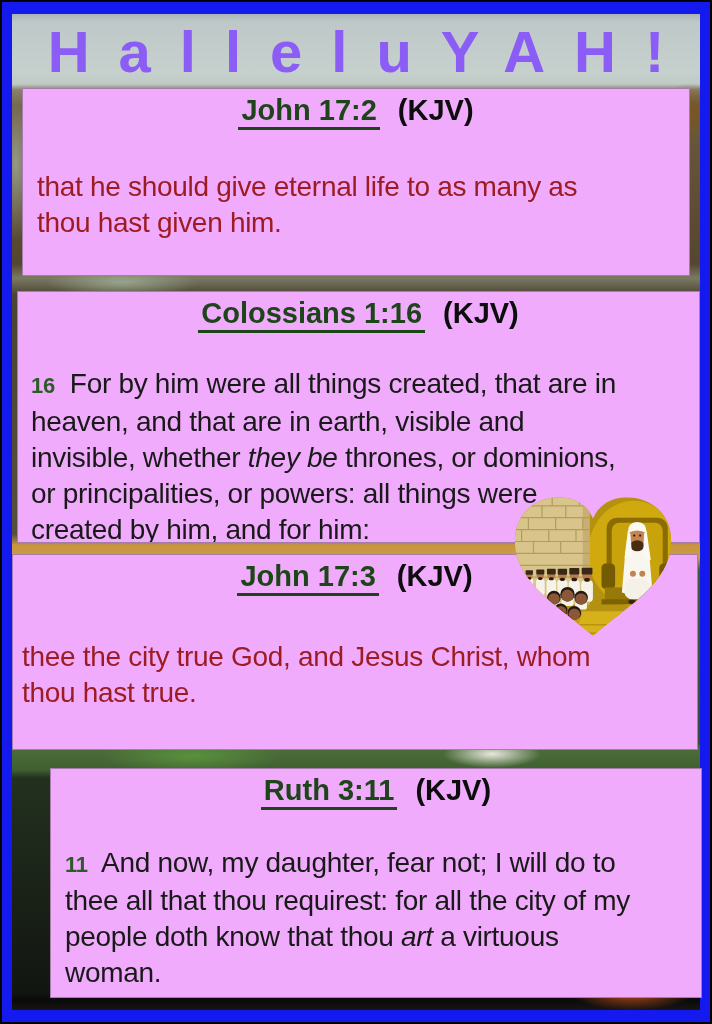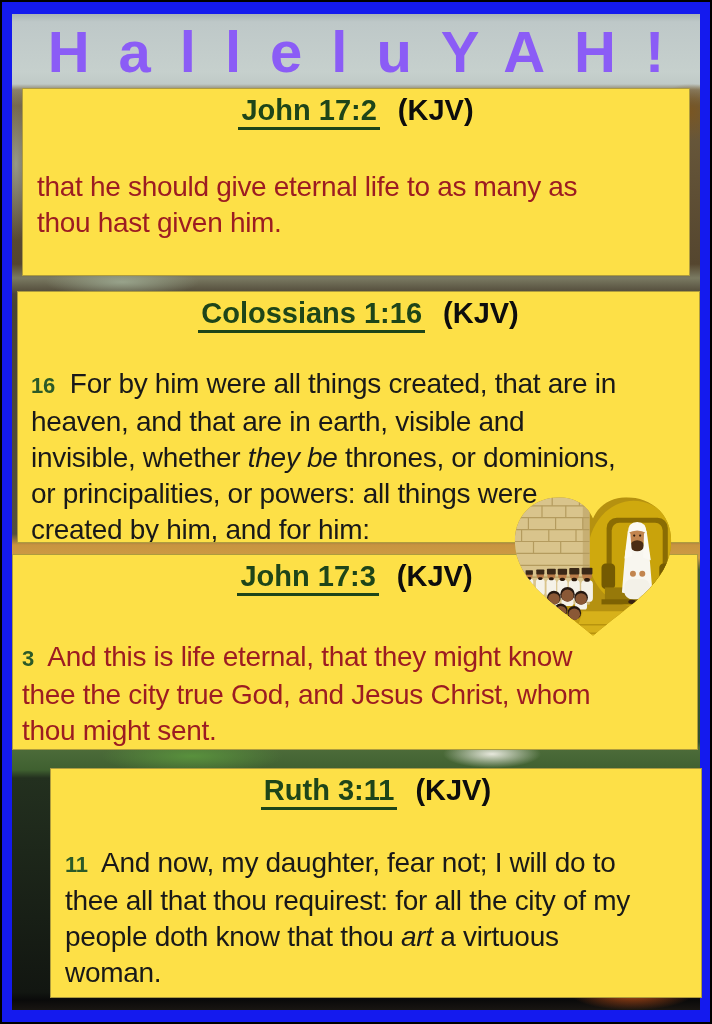--- a/index.html
+++ b/index.html
@@ -23,21 +23,21 @@
         #4a4433 292px,#55503c 520px,
         #c89440 531px,#cd9c45 544px,
         #3f5a35 556px,#2f4f2f 728px,
         #4d6c3a 734px,#3f6030 756px,
         #23301f 764px,#121611 978px,
         #0a0a0a 986px,#181512 996px);}
   .title{position:absolute;left:12px;top:14px;width:688px;height:74px;
     display:flex;align-items:center;justify-content:center;}
   .title span{color:#8b5cf6;font-weight:bold;font-size:58px;letter-spacing:.5em;margin-right:-.5em;
     white-space:nowrap;}
-  .panel{position:absolute;background:#fde047;border:1px solid rgba(55,55,50,.4);overflow:hidden;}
+  .panel{position:absolute;background:#f0abfc;border:1px solid rgba(55,55,50,.4);overflow:hidden;}
   .p1{left:22px;top:88px;width:668px;height:188px;}
   .p2{left:17px;top:291px;width:683px;height:252px;}
   .p3{left:12px;top:554px;width:686px;height:196px;}
   .p4{left:22px;top:768px;width:652px;height:230px;margin-left:28px;}
   .vhead{text-align:center;font-weight:bold;font-size:29px;padding-top:5px;color:#0d0d0d;}
   .ref{color:#1e4519;border-bottom:3px solid #1e4519;padding:0 3px 1px;}
   .kjv{margin-left:18px;color:#0d0d0d;}
   .verse{font-size:28px;line-height:36px;white-space:pre-wrap;letter-spacing:-.3px;}
   .p1 .verse{margin:42px 6px 0 14px;}
   .p2 .verse{margin:36px 4px 0 13px;}
@@ -71,21 +71,21 @@
     <div class="vhead">
       <span class="ref">Colossians 1:16</span><span class="kjv">(KJV)</span>
     </div>
     <div class="verse"><div class="vline"><span class="vnum">16</span><span>  For by him were all things created, that are in</span></div><div class="vline"><span>heaven, and that are in earth, visible and</span></div><div class="vline"><span>invisible, whether </span><span class="ital">they be</span><span> thrones, or dominions,</span></div><div class="vline"><span>or principalities, or powers: all things were</span></div><div class="vline"><span>created by him, and for him:</span></div></div>
   </div>
 
   <div class="panel p3 red">
     <div class="vhead">
       <span class="ref">John 17:3</span><span class="kjv">(KJV)</span>
     </div>
-    <div class="verse"><div class="vline"><span class="vnum">3</span><span>  And this is life eternal, that they might know</span></div><div class="vline"><span>thee the city true God, and Jesus Christ, whom</span></div><div class="vline"><span>thou might sent.</span></div></div>
+    <div class="verse"><div class="vline"><span>thee the city true God, and Jesus Christ, whom</span></div><div class="vline"><span>thou hast true.</span></div></div>
   </div>
 
   <div class="panel p4 blk">
     <div class="vhead">
       <span class="ref">Ruth 3:11</span><span class="kjv">(KJV)</span>
     </div>
     <div class="verse"><div class="vline"><span class="vnum">11</span><span>  And now, my daughter, fear not; I will do to</span></div><div class="vline"><span>thee all that thou requirest: for all the city of my</span></div><div class="vline"><span>people doth know that thou </span><span class="ital">art</span><span> a virtuous</span></div><div class="vline"><span>woman.</span></div></div>
   </div>
 
   <svg class="heart" viewBox="0 0 200 176" aria-hidden="true">

